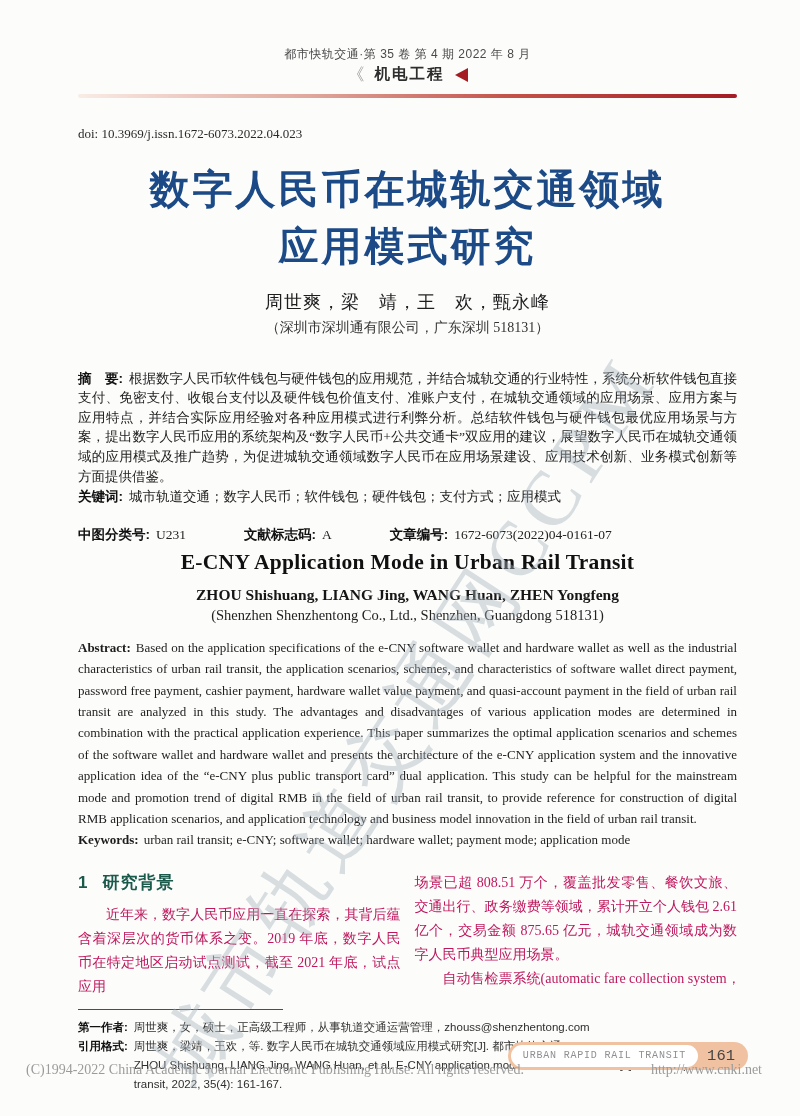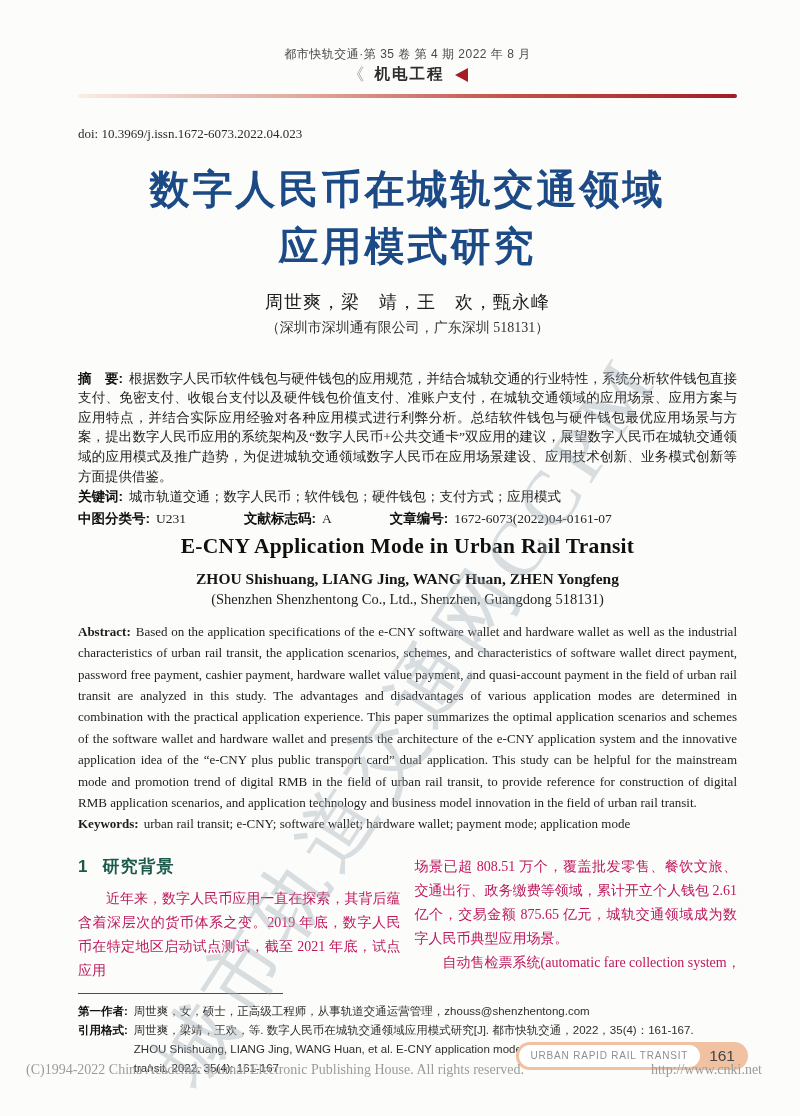--- a/index.html
+++ b/index.html
@@ -48,21 +48,21 @@
   .doi{margin-top:28px;font-size:13px;color:#2a2a2a;}
   
   .title-cn{margin-top:20px;text-align:center;color:var(--title-blue);
     font-size:40px;font-weight:bold;line-height:1.42;letter-spacing:3px;font-family:Liberation Serif, serif;}
   .authors-cn{margin-top:14px;text-align:center;font-size:18px;letter-spacing:1px;color:#1e1e1e;}
   .affil-cn{margin-top:5px;text-align:center;font-size:14px;color:#333;}
   
   .abs-cn{margin-top:32px;font-size:13.5px;line-height:19.6px;text-align:justify;color:#222;}
   .lbl{font-family:"Liberation Sans","DejaVu Sans",sans-serif;font-weight:bold;color:#111;margin-right:6px;}
   .kw-cn{margin-top:1px;font-size:13.5px;line-height:19.6px;color:#222;}
-  .clc-row{margin-top:3px;font-size:13.5px;display:flex;gap:58px;color:#222;}
+  .clc-row{margin-top:19px;font-size:13.5px;display:flex;gap:58px;color:#222;}
   
   .title-en{margin-top:6px;text-align:center;font-size:21.5px;font-weight:bold;color:#101010;letter-spacing:.3px;}
   .authors-en{margin-top:11px;text-align:center;font-size:15.5px;font-weight:bold;color:#161616;}
   .affil-en{margin-top:3px;text-align:center;font-size:14.5px;color:#222;}
   .abs-en{margin-top:13px;font-size:13px;line-height:21.4px;text-align:justify;color:#1d1d1d;}
   .lbl-en{font-weight:bold;margin-right:5px;}
   .kw-en{font-size:13px;line-height:21.4px;color:#1d1d1d;}
   
   .cols{margin-top:20px;display:flex;gap:14px;}
   .col{flex:1;min-width:0;}
@@ -77,21 +77,21 @@
   .fn-rule{margin-top:10px;width:205px;border-top:1.4px solid #4d4d4d;}
   .footnotes{margin-top:8px;font-family:"Liberation Sans","DejaVu Sans",sans-serif;
     font-size:11.5px;line-height:19px;color:#2f2f2f;}
   .fn-row{display:flex;}
   .fn-row b{flex:none;margin-right:6px;color:#111;}
   .fn-pair{margin-right:22px;}
   .cite-body{min-width:0;}
   
   .badge{position:absolute;right:52px;bottom:46px;z-index:6;
     background:var(--badge-salmon);border-radius:15px;display:flex;align-items:center;
-    height:28px;padding:3px;font-family:Liberation Sans, sans-serif;}
+    height:28px;padding:3px;font-family:Liberation Mono, monospace;}
   .badge-pill{background:#fff;border-radius:12px;padding:0 12px;font-size:10px;
     color:#8f8f8f;letter-spacing:.8px;line-height:22px;white-space:nowrap;}
   .badge-num{padding:0 10px 0 9px;font-size:15.5px;color:#454545;}
   .copyright{position:absolute;left:26px;right:38px;bottom:38px;z-index:6;
     display:flex;justify-content:space-between;
     font-size:14px;color:var(--copyright-gray);}
 </style>
 </head>
 <body>
 

